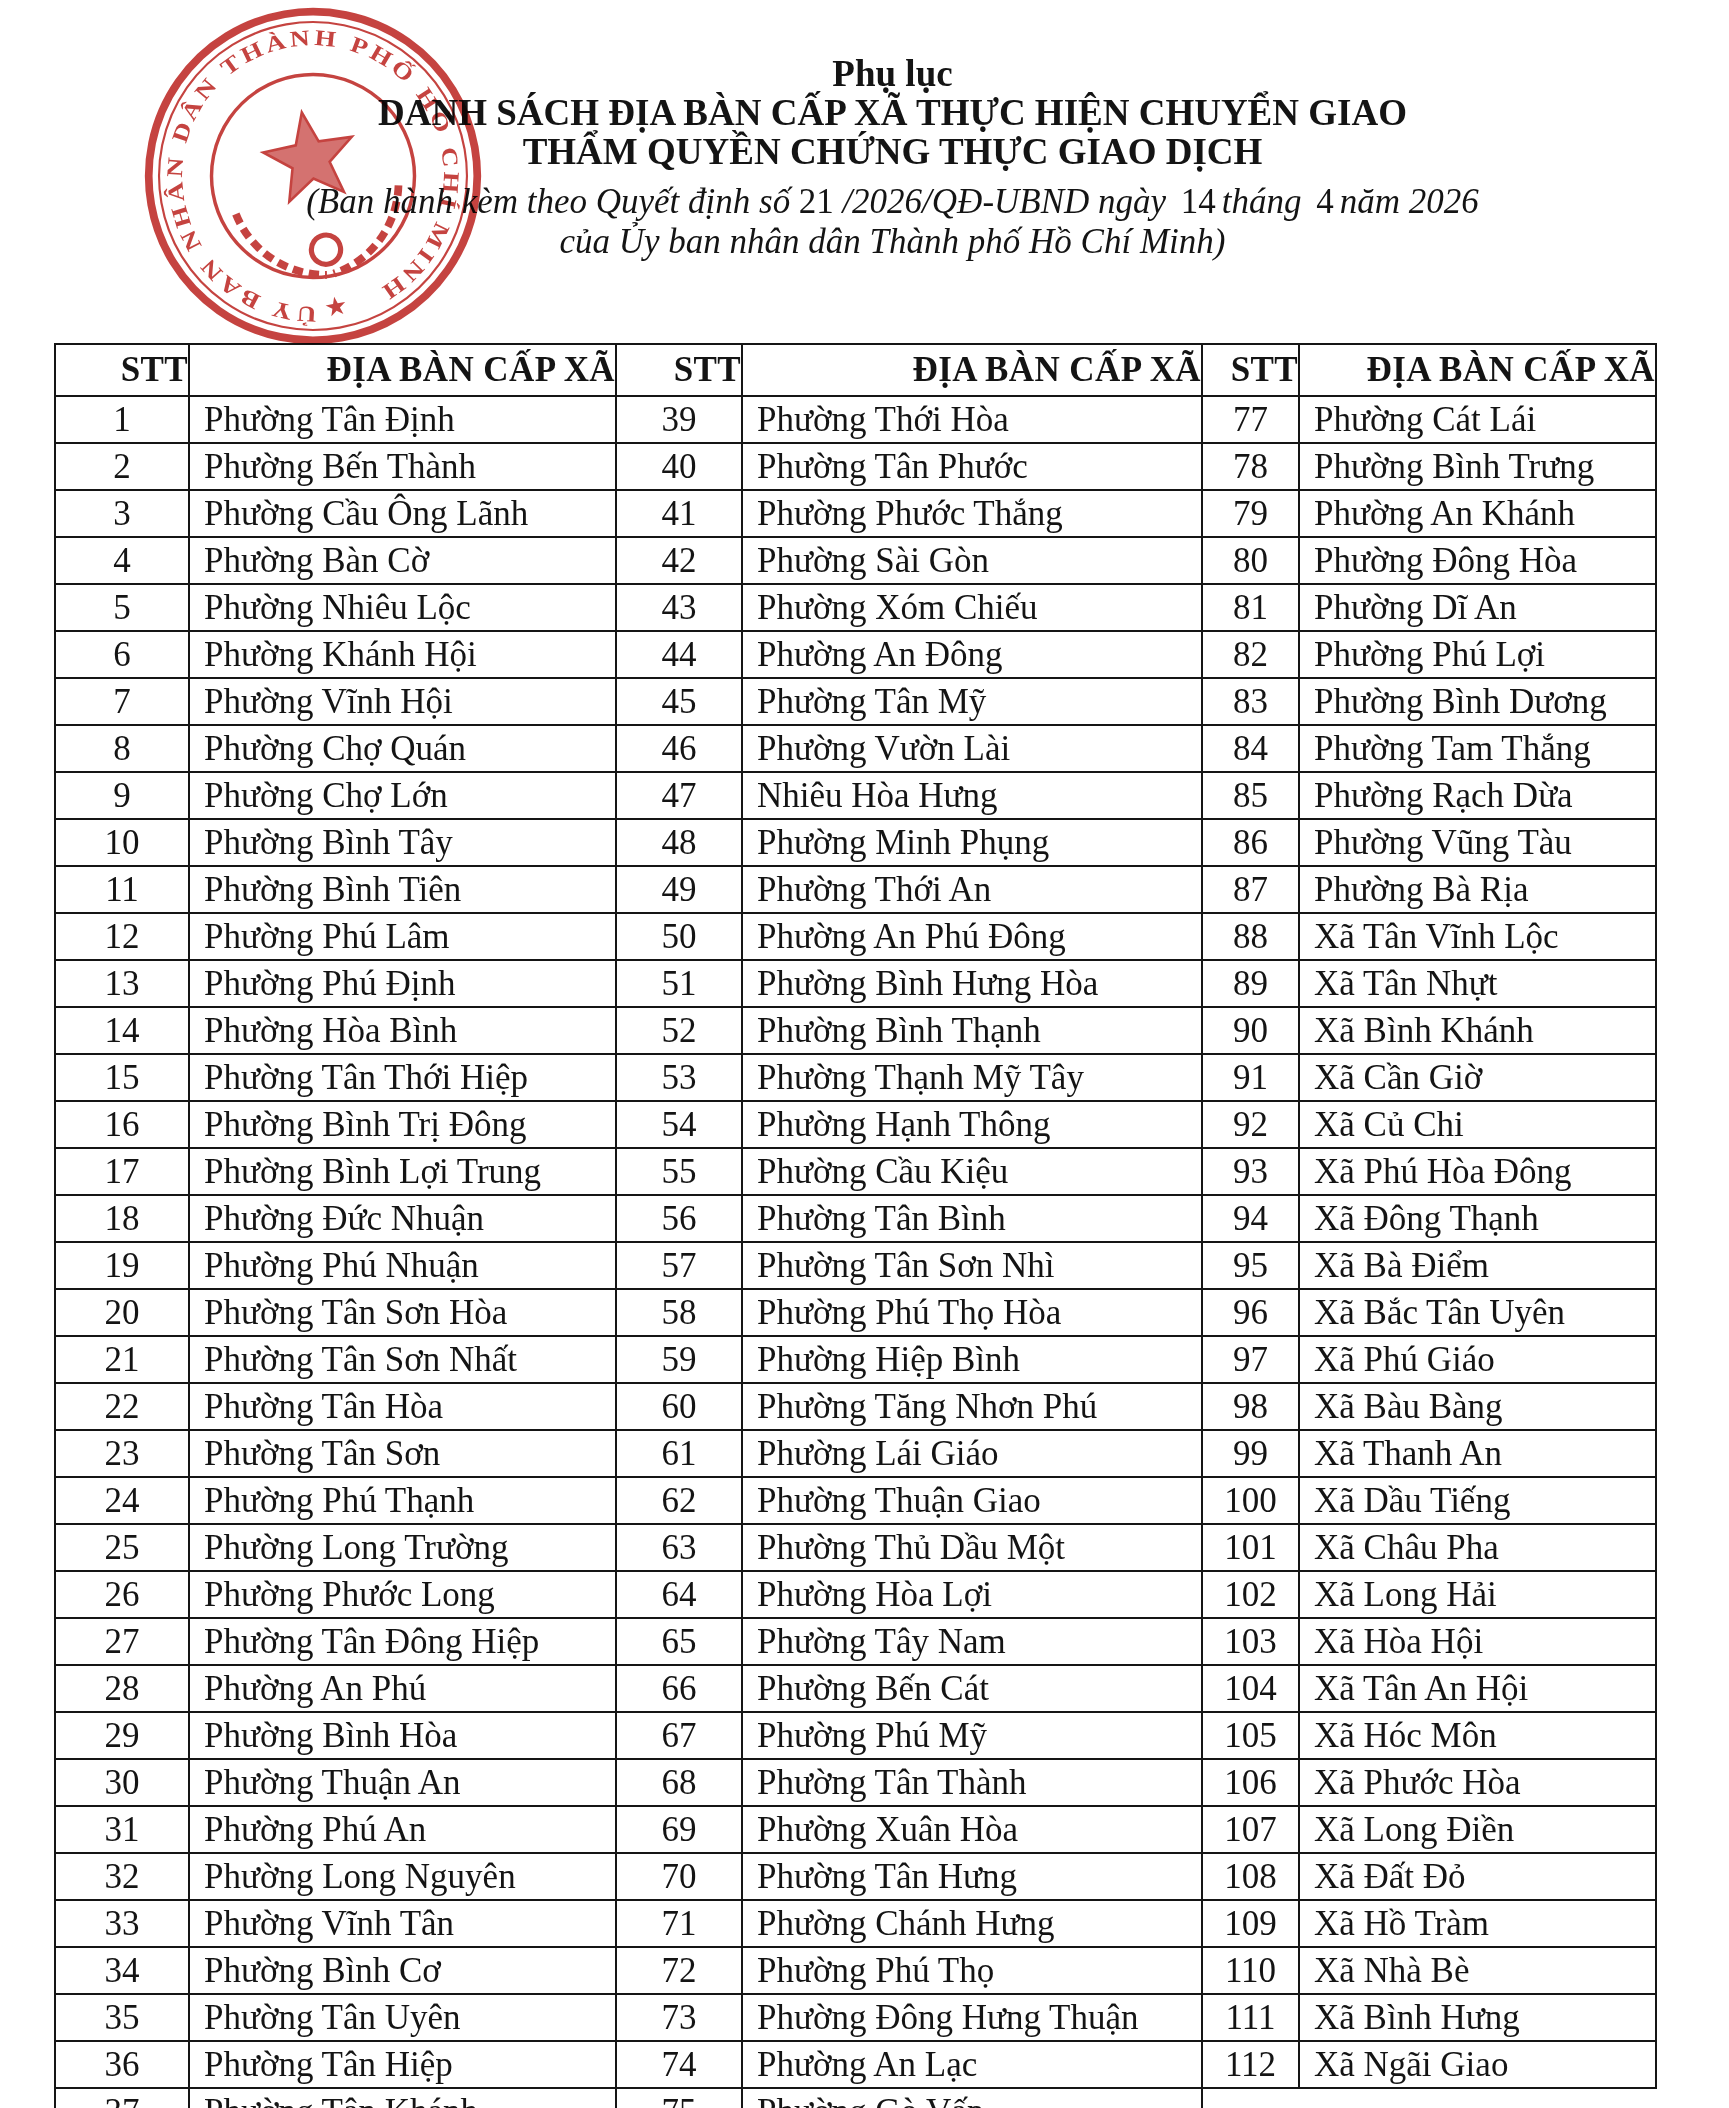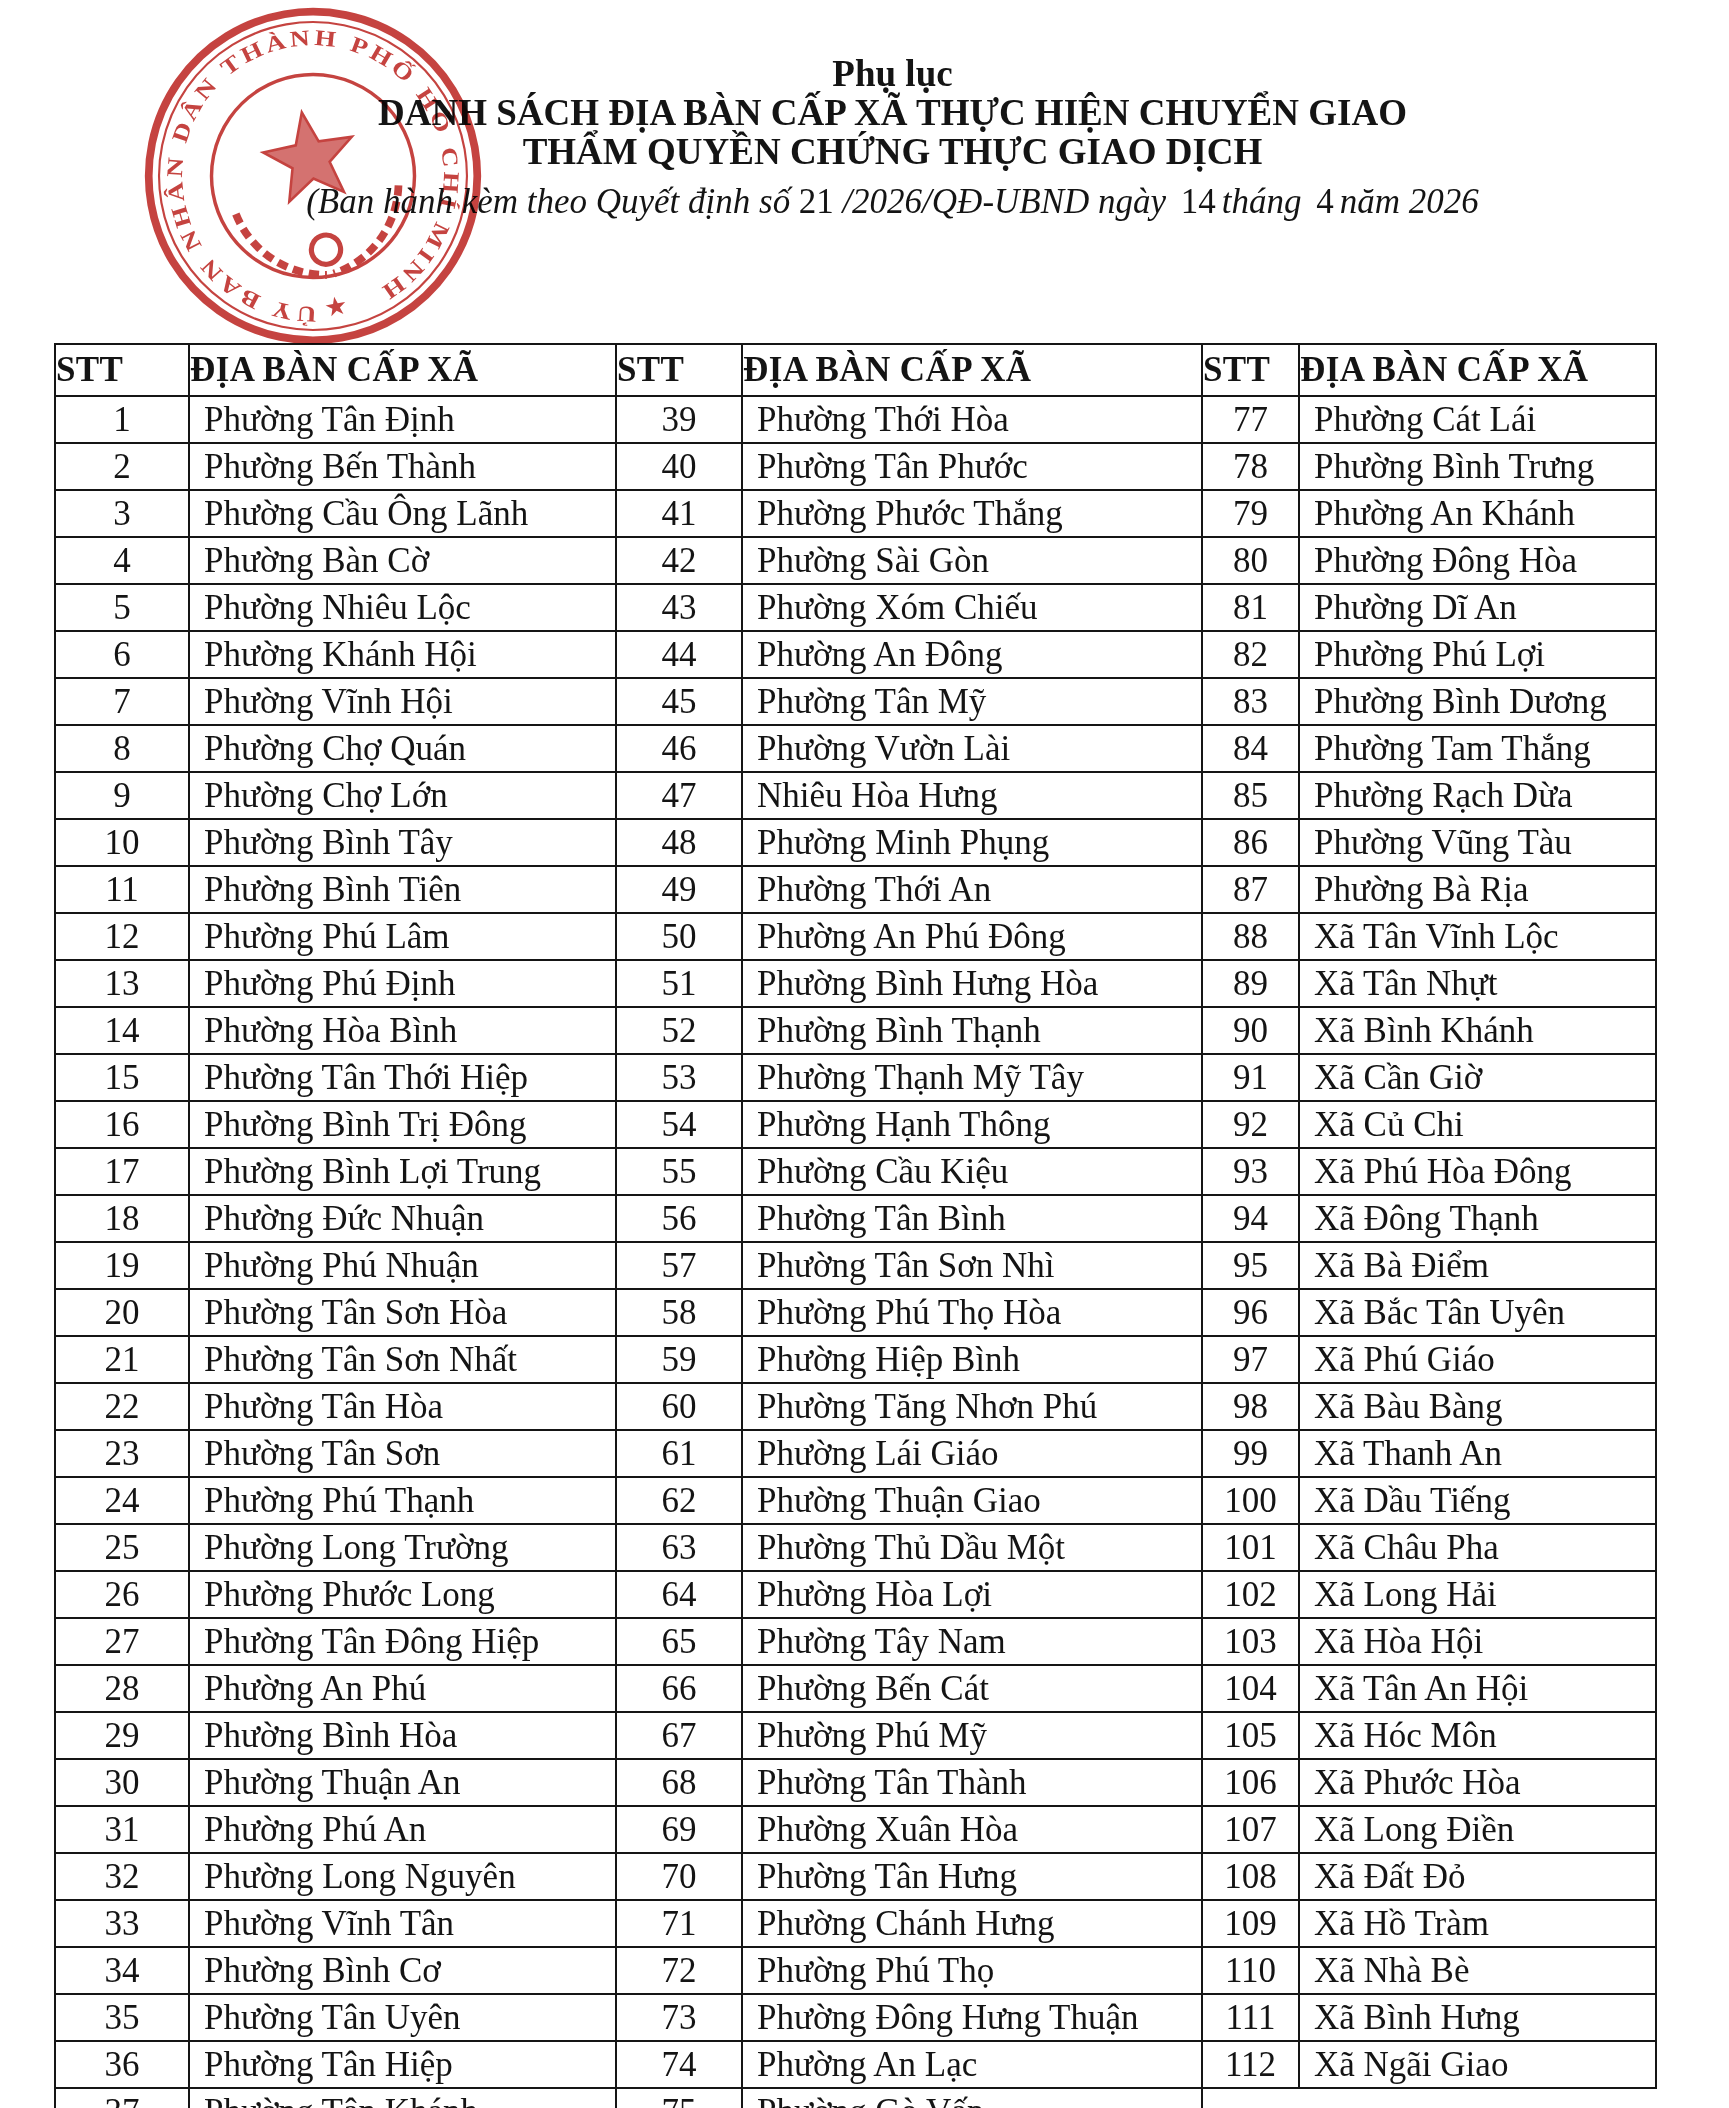--- a/index.html
+++ b/index.html
@@ -26,21 +26,21 @@
   .decree .filled{font-style:normal;padding:0 8.6px;}
   .decree .filled.small{padding:0 6px;}
   
   .doc-table{
     position:absolute;left:54px;top:343px;
     border-collapse:collapse;table-layout:fixed;
     width:1601px;
     font-size:35px;
   }
   .doc-table th{
-    height:50px;font-weight:bold;text-align:left;
+    height:50px;font-weight:bold;text-align:right;
     letter-spacing:0.4px;
   }
   .doc-table td{height:45px;}
   .doc-table th,.doc-table td{
     border:2.2px solid #151515;
     padding:0;vertical-align:middle;
     overflow:hidden;white-space:nowrap;
   }
   td.stt{text-align:center;}
   td.name{text-align:left;padding-left:14px;}
@@ -61,20 +61,21 @@
 
   <div class="doc-header">
     <div class="h-line">Phụ lục</div>
     <div class="h-line">DANH SÁCH ĐỊA BÀN CẤP XÃ THỰC HIỆN CHUYỂN GIAO</div>
     <div class="h-line">THẨM QUYỀN CHỨNG THỰC GIAO DỊCH</div>
     <div class="decree">
       <span>(Ban hành kèm theo Quyết định số</span><span class="filled">21</span><span>/2026/QĐ-UBND ngày</span>
       <span class="filled small">14</span><span>tháng</span>
       <span class="filled small">4</span><span>năm 2026</span>
       <br>
+      <span>của Ủy ban nhân dân Thành phố Hồ Chí Minh)</span>
     </div>
   </div>
 
   <table class="doc-table">
     <colgroup>
       <col style="width:134px">
         <col style="width:427px">
       <col style="width:126px">
         <col style="width:460px">
       <col style="width:97px">

